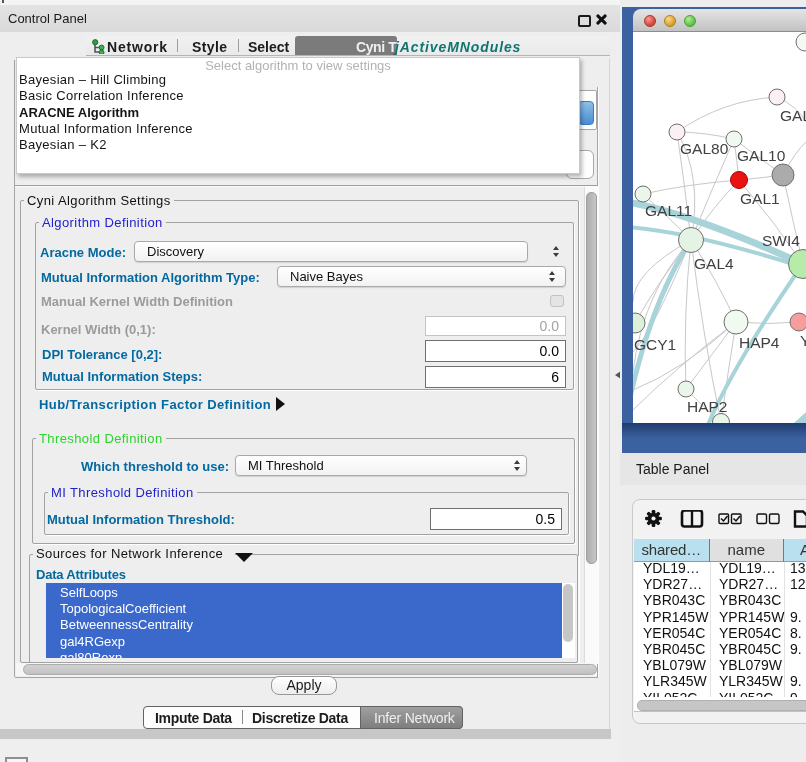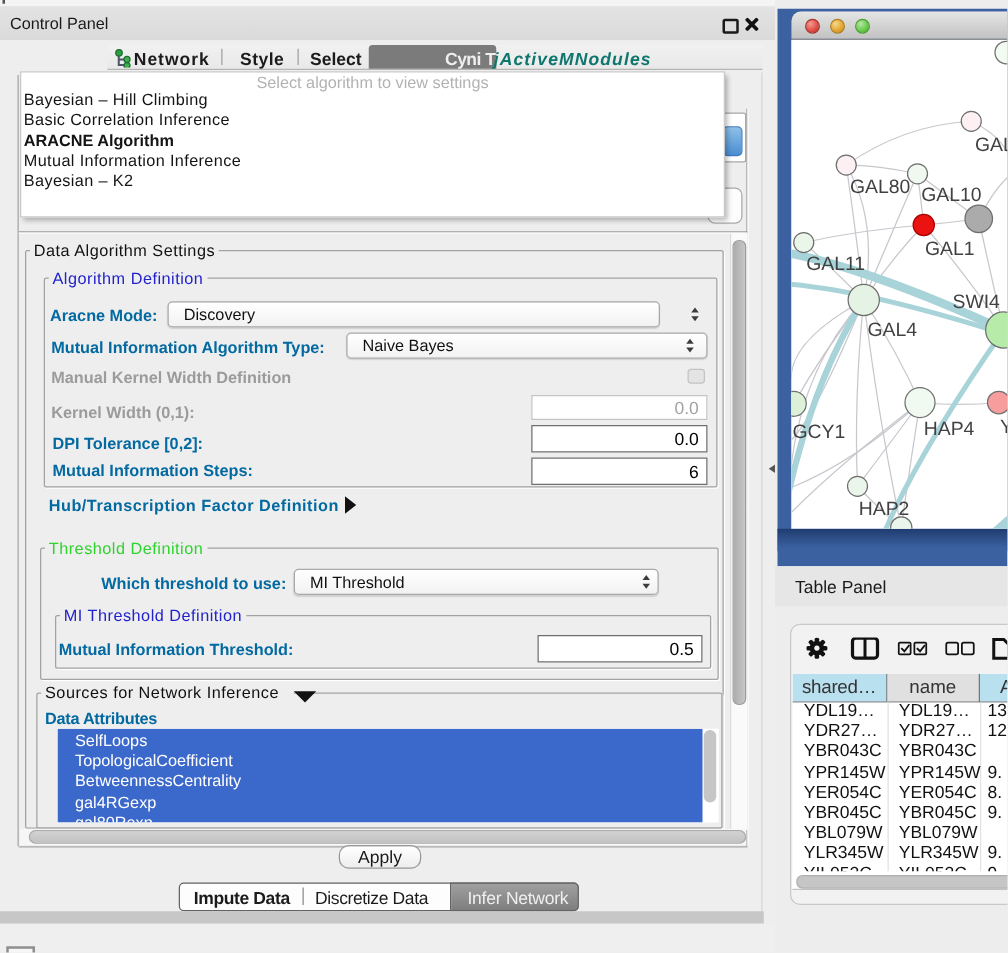--- a/index.html
+++ b/index.html
@@ -55,21 +55,21 @@
   <div class="abs" style="left:598px;top:87px;width:1px;height:590px;background:#fdfdfd;"></div>
   <div class="abs" style="left:609px;top:58px;width:1px;height:677px;background:#d6d6d6;"></div>
   <div class="abs" style="left:15px;top:185px;width:583px;height:1px;background:#9d9d9d;"></div>
   <div class="abs" style="left:15px;top:186px;width:583px;height:1px;background:#fbfbfb;"></div>
 
   <div class="abs" style="left:575px;top:90px;width:20px;height:38px;background:#fff;border:1px solid #a8a8a8;border-radius:2px;"></div>
   <div class="abs" style="left:578px;top:101px;width:14px;height:22px;background:linear-gradient(#8ec0e8,#4a8ed2);border:1px solid #3e7bbd;border-radius:4px;"></div>
   <div class="abs" style="left:566px;top:150px;width:26px;height:27px;background:#fdfdfd;border:1px solid #a8a8a8;border-radius:6px;"></div>
 
   <div class="abs etch" style="left:20px;top:200px;width:557px;height:461px;"></div>
-  <div class="gtitle" style="left:24px;top:194px;color:#111;">Data Algorithm Settings</div>
+  <div class="gtitle" style="left:24px;top:194px;color:#111;">Cyni Algorithm Settings</div>
 
   <div class="abs etch" style="left:35px;top:222px;width:537px;height:166px;"></div>
   <div class="gtitle" style="left:39px;top:216px;color:#2222cc;">Algorithm Definition</div>
 
   <div class="abs blab" style="left:40px;top:245px;">Aracne Mode:</div>
   <div class="combo" style="left:134px;top:241px;width:394px;height:21px;">
     <span class="cartext">Discovery</span>
     <div class="spin" style="left:418px;top:4px;">
         <div class="u"></div>
         <div class="d"></div>
@@ -133,21 +133,21 @@
   <div class="abs" style="left:16px;top:663px;width:581px;height:13px;background:#f6f6f6;"></div>
   <div class="abs" style="left:23px;top:664px;width:574px;height:11px;background:linear-gradient(#d2d2d2,#c2c2c2);border:1px solid #ababab;border-radius:6px;box-sizing:border-box;"></div>
   <div class="abs" style="left:15px;top:677px;width:583px;height:1px;background:#a5a5a5;"></div>
 
   <div class="abs" style="left:271px;top:676px;width:66px;height:19px;background:linear-gradient(#ffffff,#ededed);border:1px solid #979797;border-radius:8px;box-sizing:border-box;text-align:center;font-size:14px;color:#1a1a1a;line-height:17px;">Apply</div>
 
   <div class="abs" style="left:143px;top:706px;width:320px;height:23px;background:#fdfdfd;border:1px solid #636363;border-radius:4px;box-sizing:border-box;"></div>
   <div class="abs" style="left:360px;top:706px;width:103px;height:23px;background:linear-gradient(#a0a0a0,#7e7e7e);border:1px solid #636363;border-radius:0 4px 4px 0;box-sizing:border-box;"></div>
   <div class="abs" style="left:155px;top:710px;font-size:14px;font-weight:bold;color:#1b1b1b;letter-spacing:-0.3px;">Impute Data</div>
   <div class="abs" style="left:242px;top:710px;width:1px;height:14px;background:#8a8a8a;"></div>
-  <div class="abs" style="left:252px;top:710px;font-size:14px;font-weight:normal;color:#1b1b1b;letter-spacing:-0.3px;">Discretize Data</div>
+  <div class="abs" style="left:252px;top:710px;font-size:14px;font-weight:bold;color:#1b1b1b;letter-spacing:-0.3px;">Discretize Data</div>
   <div class="abs" style="left:374px;top:710px;font-size:14px;color:#efefef;letter-spacing:-0.2px;">Infer Network</div>
 
   <div class="abs" style="left:0;top:729px;width:611px;height:10px;background:#c7c7c7;"></div>
   <div class="abs" style="left:0;top:739px;width:620px;height:23px;background:#efefef;"></div>
   <div class="abs" style="left:5px;top:757px;width:19px;height:5px;border:2px solid #8e8e8e;background:#f6f6f6;"></div>
 
   <div class="abs" style="left:615px;top:371px;width:0;height:0;border-top:4px solid transparent;border-bottom:4px solid transparent;border-right:6px solid #555;"></div>
 
   <div class="abs" style="left:16px;top:57px;width:564px;height:117px;background:#fff;border:1px solid #c9c9c9;box-shadow:2px 3px 4px rgba(0,0,0,0.28);box-sizing:border-box;"></div>
   <div class="abs" style="left:16px;top:58px;width:564px;text-align:center;font-size:13px;color:#b2b2b2;">Select algorithm to view settings</div>

